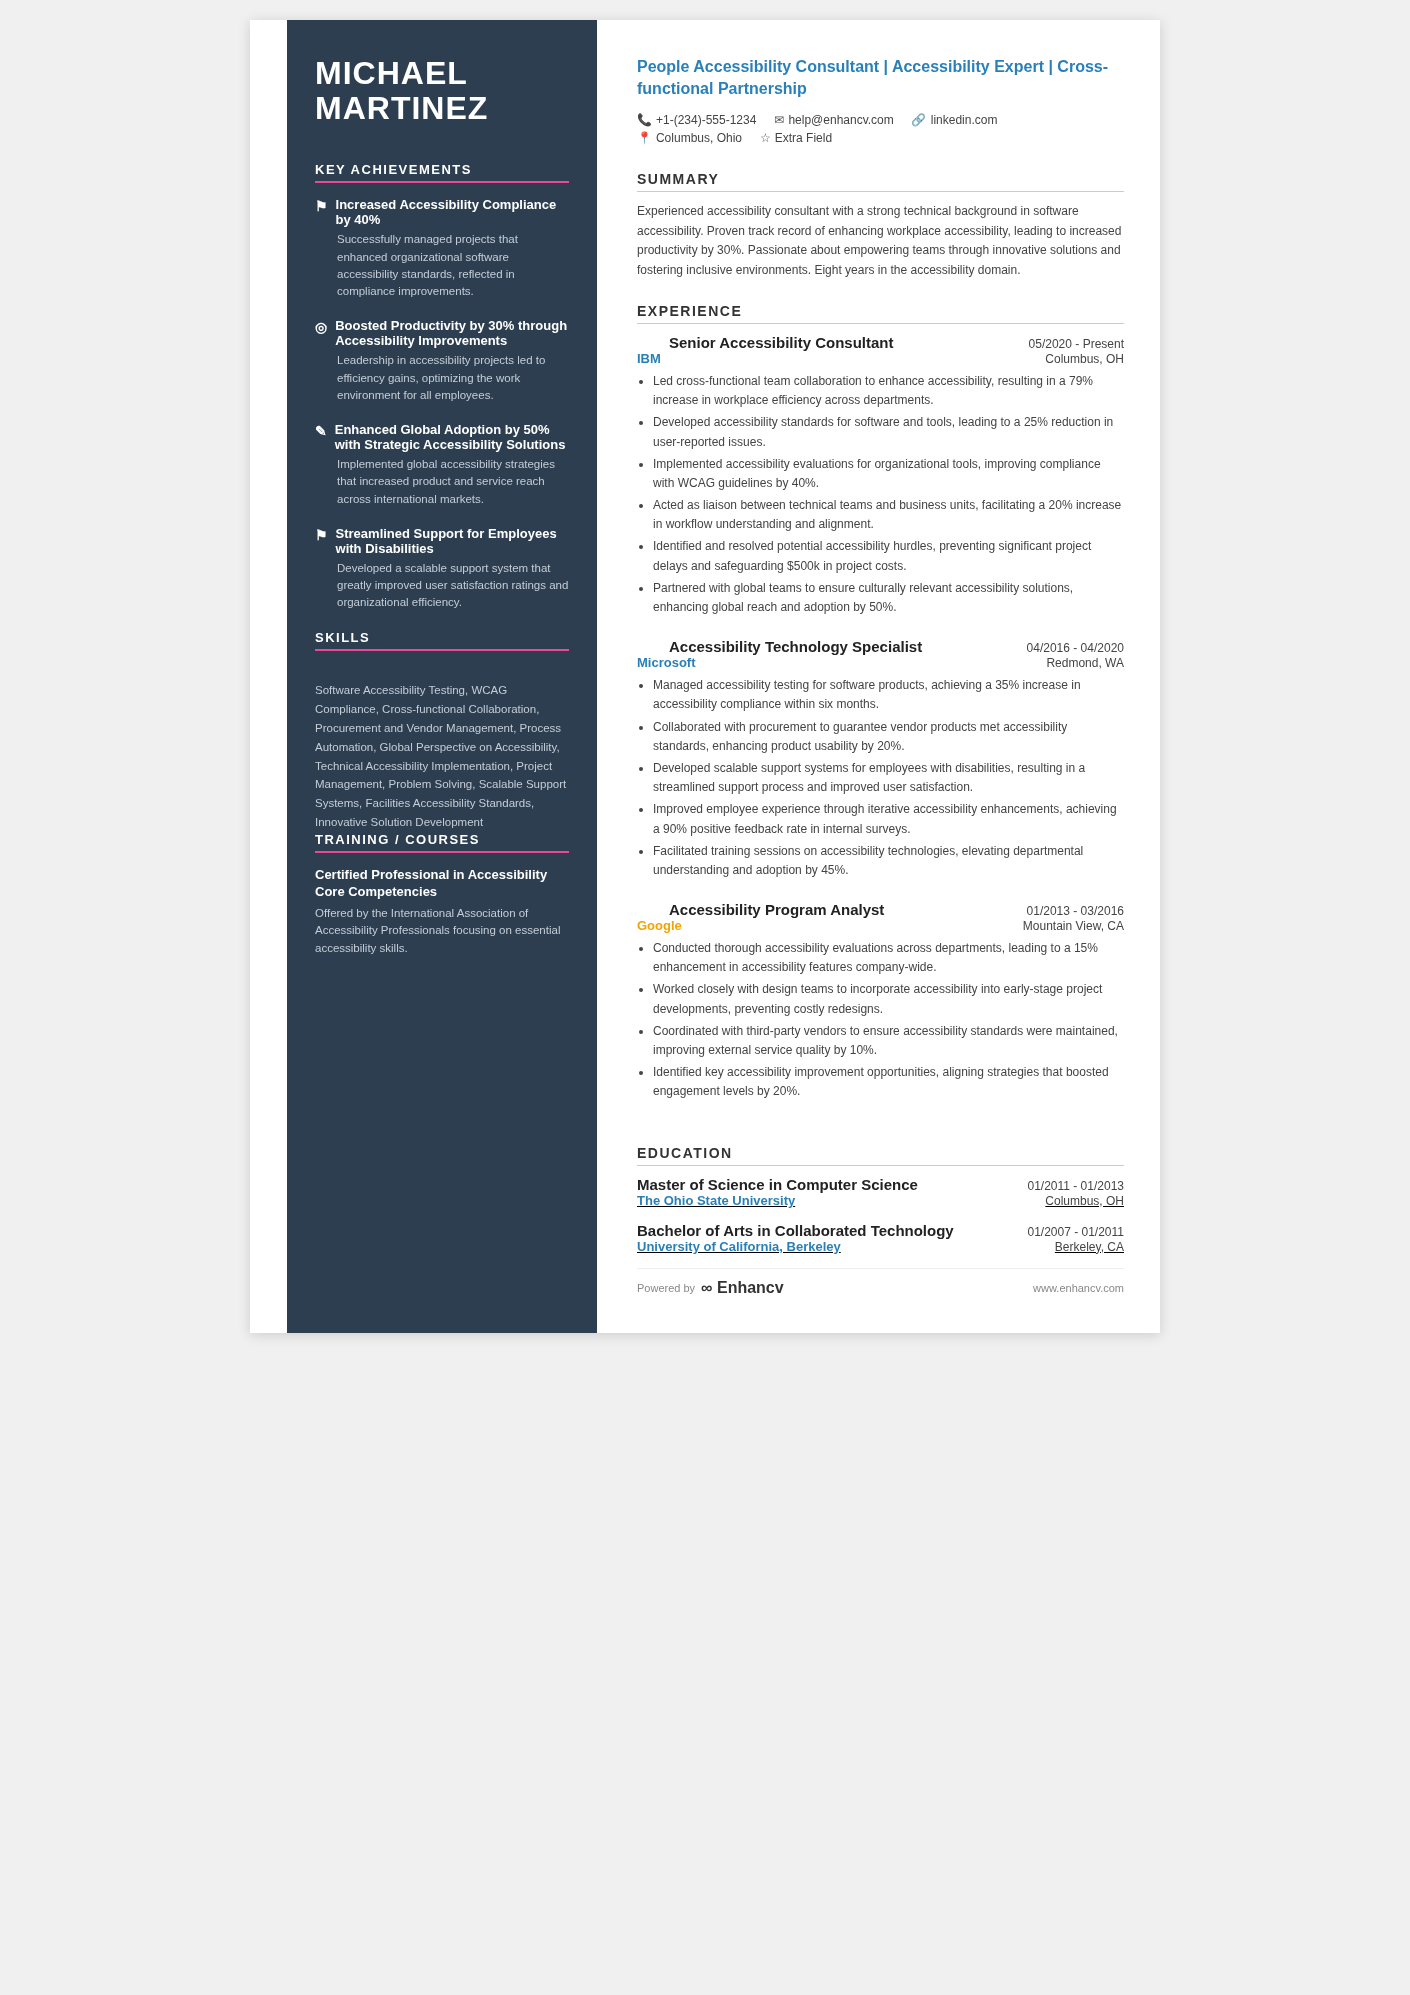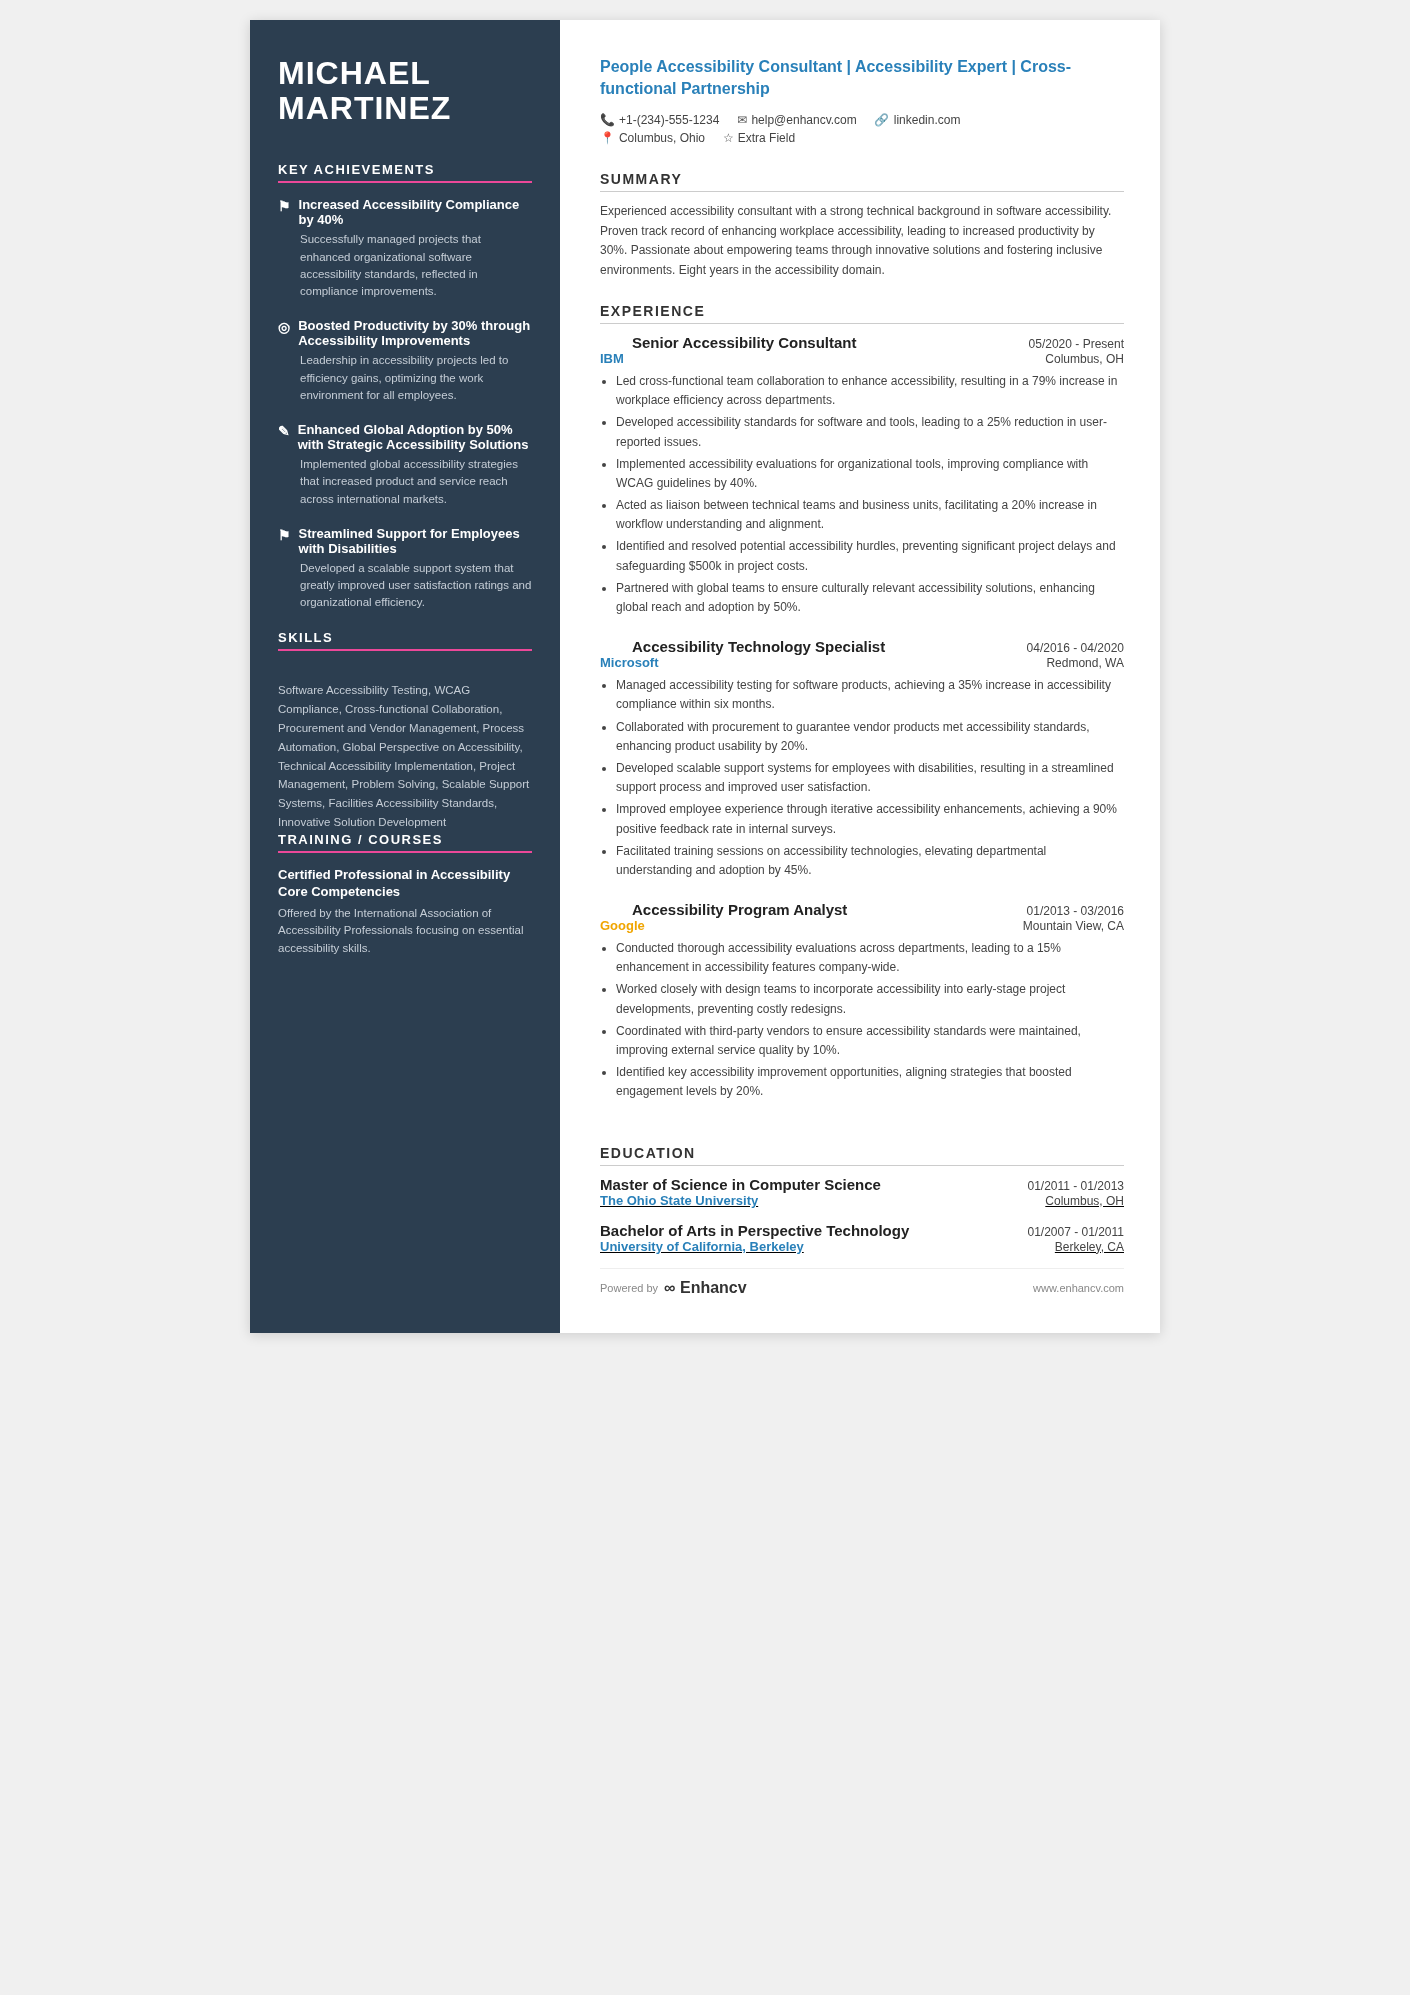--- a/index.html
+++ b/index.html
@@ -11,20 +11,21 @@
       align-items: flex-start;
       min-height: 100vh;
       padding: 20px;
     }
     .resume {
       width: 910px;
       min-height: 1295px;
       background: #fff;
       display: flex;
       box-shadow: 0 2px 12px rgba(0,0,0,0.15);
+      padding-left: 37px;
     }
     
     .sidebar {
       width: 310px;
       min-width: 310px;
       background: #2c3e50;
       color: #fff;
       padding: 36px 28px 36px 28px;
       display: flex;
       flex-direction: column;
@@ -376,21 +377,21 @@
         <span class="edu-dates">01/2011 - 01/2013</span>
       </div>
       <div class="edu-school-row">
         <span class="edu-school">The Ohio State University</span>
         <span class="edu-location">Columbus, OH</span>
       </div>
     </div>
 
     <div class="edu-item">
       <div class="edu-header">
-        <span class="edu-degree">Bachelor of Arts in Perspective Technology</span>
+        <span class="edu-degree">Bachelor of Arts in Collaborated Technology</span>
         <span class="edu-dates">01/2007 - 01/2011</span>
       </div>
       <div class="edu-school-row">
         <span class="edu-school">University of California, Berkeley</span>
         <span class="edu-location">Berkeley, CA</span>
       </div>
     </div>
 
     <div class="footer">
       <div class="footer-left">

